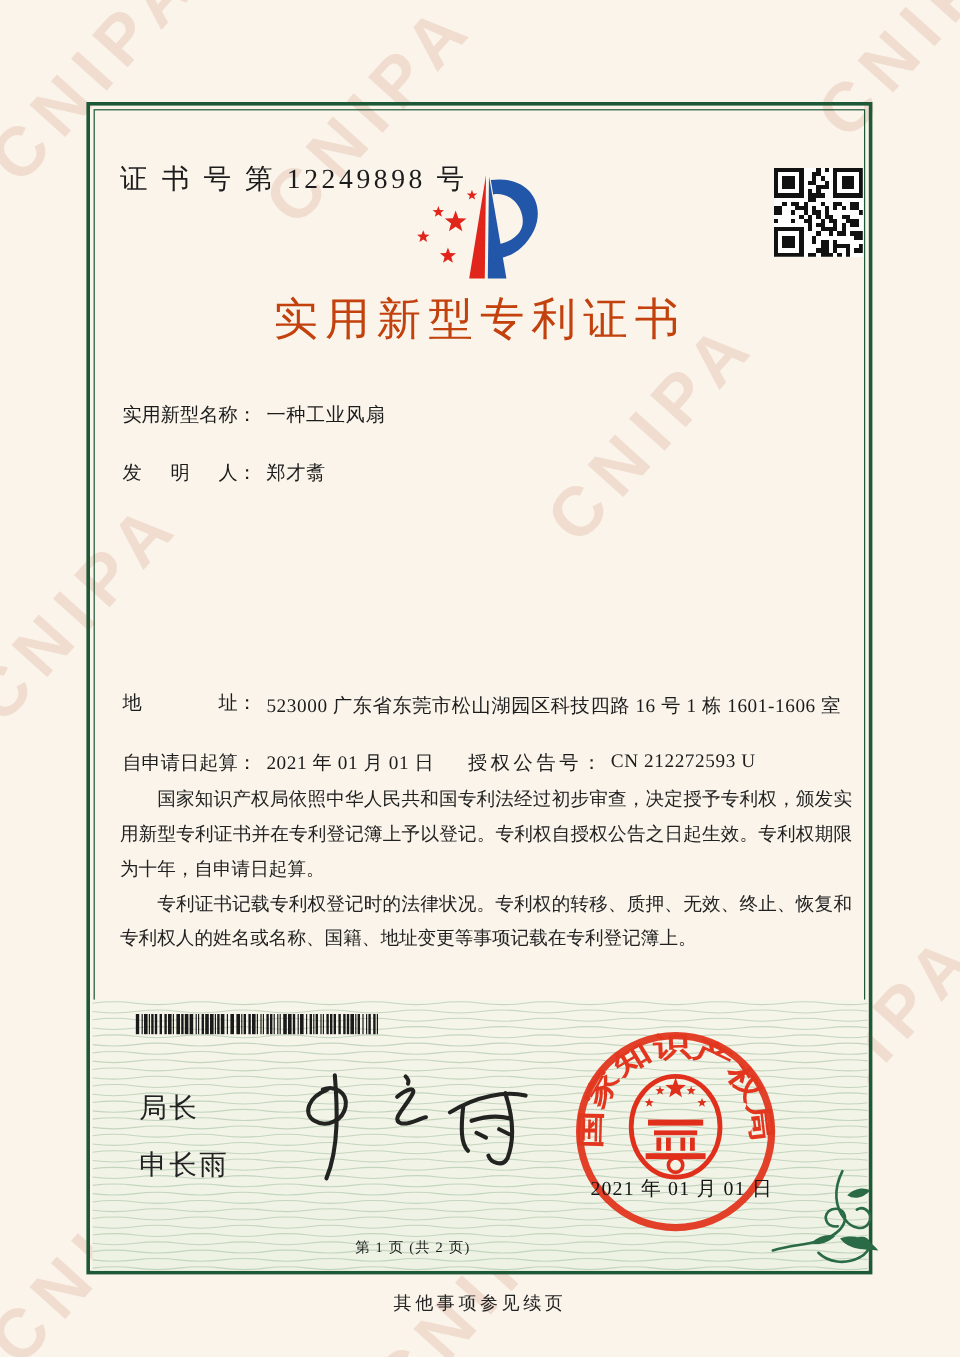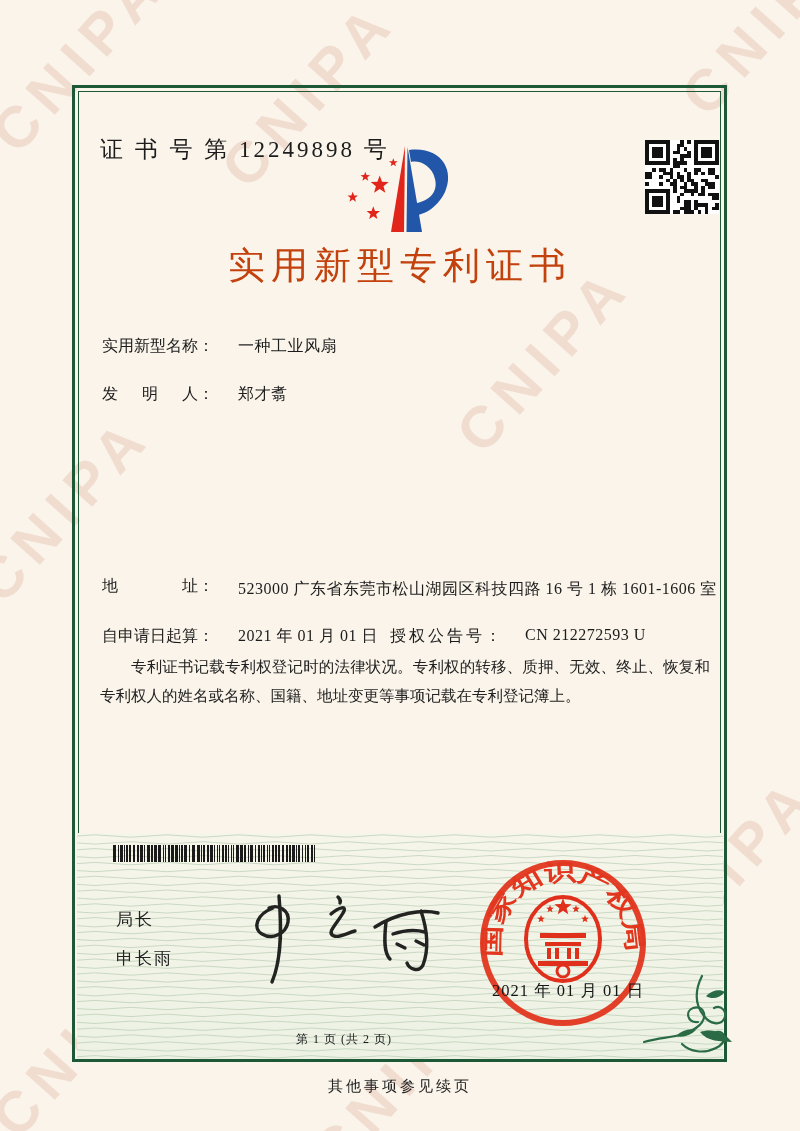--- a/index.html
+++ b/index.html
@@ -24,30 +24,30 @@
     background:linear-gradient(#f6f5ea,#edf2e4);}
   .cert-no{position:absolute;left:100px;top:134px;font-size:23px;letter-spacing:3px;font-family:Liberation Serif, serif;}
   .qr{position:absolute;left:645px;top:140px;width:74px;height:74px;background:#fff;}
   .logo{position:absolute;left:335px;top:122px;width:135px;height:112px;}
   .title{position:absolute;left:0;top:241px;width:100%;text-align:center;
     font-size:37px;font-weight:normal;letter-spacing:6px;color:#c2410c;}
   .frow{position:absolute;left:102px;width:612px;font-size:16px;white-space:nowrap;}
   .flabel{display:inline-block;width:96px;text-align:justify;text-align-last:justify;
     vertical-align:top;}
   .fcolon{display:inline-block;vertical-align:top;}
-  .fvalue{display:inline-block;margin-left:24px;vertical-align:top;letter-spacing:0.5px;}
+  .fvalue{display:inline-block;margin-left:8px;vertical-align:top;letter-spacing:0.5px;}
   .fvalue.wrap{white-space:normal;width:502px;line-height:25px;}
   .grant-right{position:absolute;left:288px;top:0;}
   .grant-right .nlabel{letter-spacing:3px;}
   .paras{position:absolute;left:100px;top:652px;width:610px;font-size:15.5px;
     line-height:29px;text-align:justify;color:#222;}
   .paras p{margin:0;text-indent:2em;}
   .barcode{position:absolute;left:113px;top:845px;width:205px;height:17px;}
   .signer{position:absolute;left:116px;top:908px;
-    font-family:"Liberation Sans","DejaVu Sans",sans-serif;font-size:17px;color:#222;}
+    font-family:"Liberation Sans","DejaVu Sans",sans-serif;font-size:23px;color:#222;}
   .signer div{margin-bottom:16px;letter-spacing:2px;}
   .signature{position:absolute;left:225px;top:880px;width:220px;height:120px;}
   .seal{position:absolute;left:477px;top:857px;width:172px;height:172px;}
   .seal-date{position:absolute;left:492px;top:980px;font-size:16.5px;
     letter-spacing:1px;color:#151515;white-space:nowrap;}
   .page-info{position:absolute;left:0;top:1031px;width:664px;text-align:center;
     font-size:12px;letter-spacing:1px;margin-left:12px;}
   .ornament{position:absolute;left:642px;top:972px;width:100px;height:100px;}
   .footer-note{position:absolute;left:0;top:1077px;width:800px;text-align:center;
     font-size:15px;letter-spacing:3px;color:#222;}
@@ -256,20 +256,21 @@
     <span class="flabel">地址</span><span class="fcolon">：</span><span class="fvalue wrap">523000 广东省东莞市松山湖园区科技四路 16 号 1 栋 1601-1606 室</span>
   </div>
   <div class="frow" style="top:626px">
     <span class="flabel">自申请日起算</span><span class="fcolon">：</span><span class="fvalue">2021 年 01 月 01 日</span>
     <span class="grant-right">
       <span class="nlabel">授权公告号</span><span>：</span><span class="fvalue">CN 212272593 U</span>
     </span>
   </div>
 
   <div class="paras">
+    <p>国家知识产权局依照中华人民共和国专利法经过初步审查，决定授予专利权，颁发实用新型专利证书并在专利登记簿上予以登记。专利权自授权公告之日起生效。专利权期限为十年，自申请日起算。</p>
     <p>专利证书记载专利权登记时的法律状况。专利权的转移、质押、无效、终止、恢复和专利权人的姓名或名称、国籍、地址变更等事项记载在专利登记簿上。</p>
   </div>
 
   <svg class="barcode" id="barcode-svg" viewBox="0 0 205 17" preserveAspectRatio="none">
       <rect x="0" y="0" width="3" height="17" fill="#1a1a1a"></rect>
       <rect x="5" y="0" width="1" height="17" fill="#1a1a1a"></rect>
       <rect x="7" y="0" width="3" height="17" fill="#1a1a1a"></rect>
       <rect x="11" y="0" width="1" height="17" fill="#1a1a1a"></rect>
       <rect x="13" y="0" width="2" height="17" fill="#1a1a1a"></rect>
       <rect x="16" y="0" width="2" height="17" fill="#1a1a1a"></rect>

